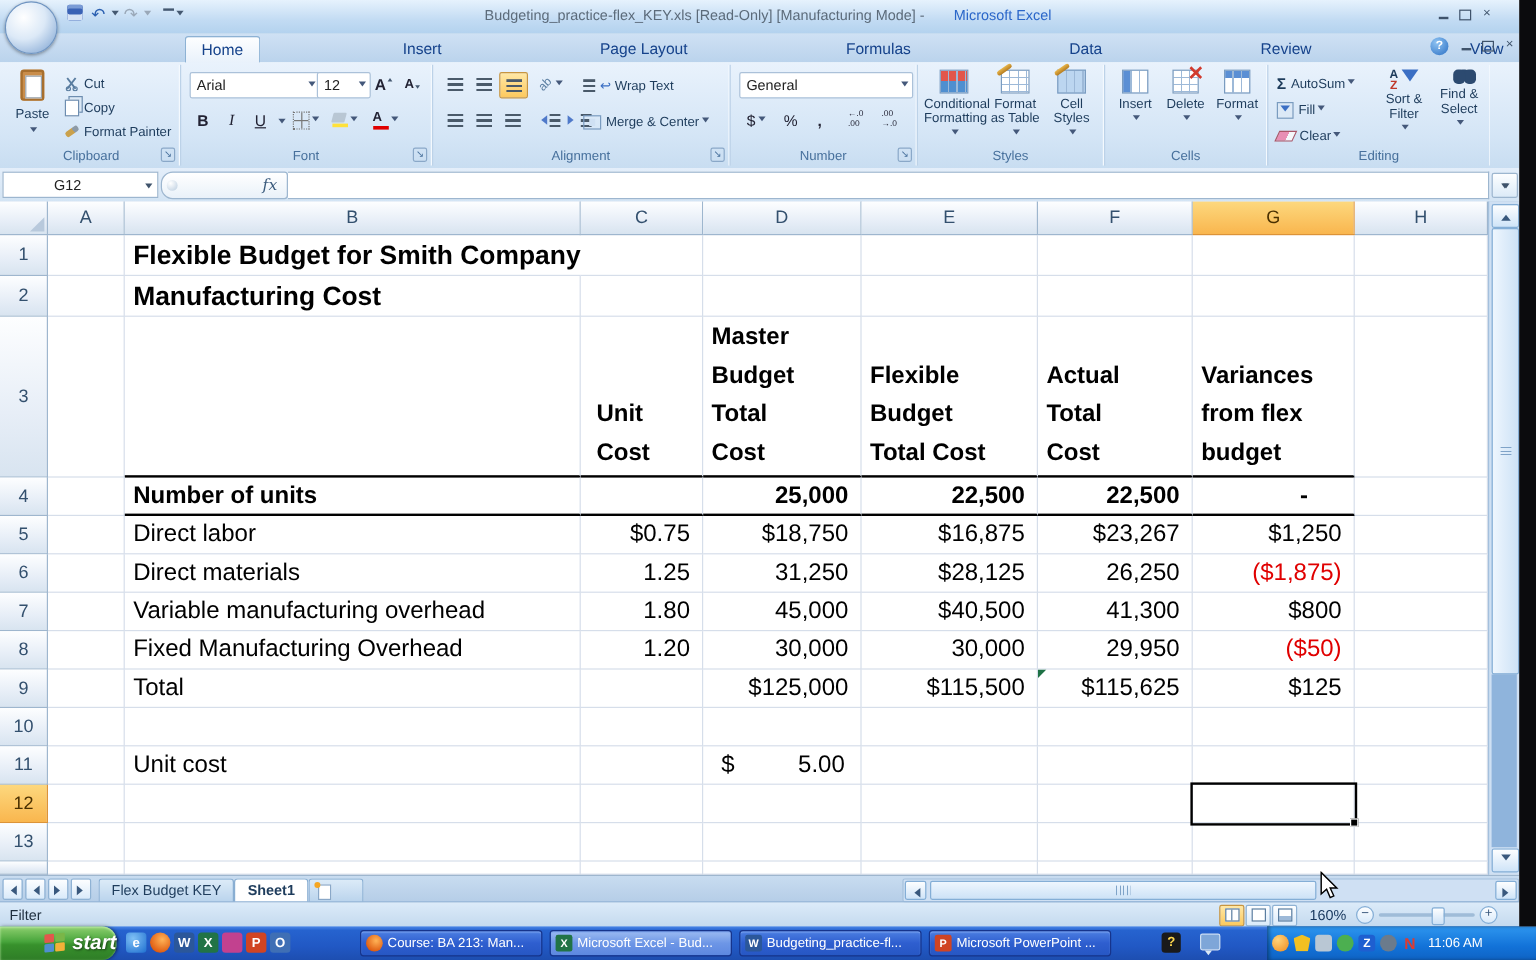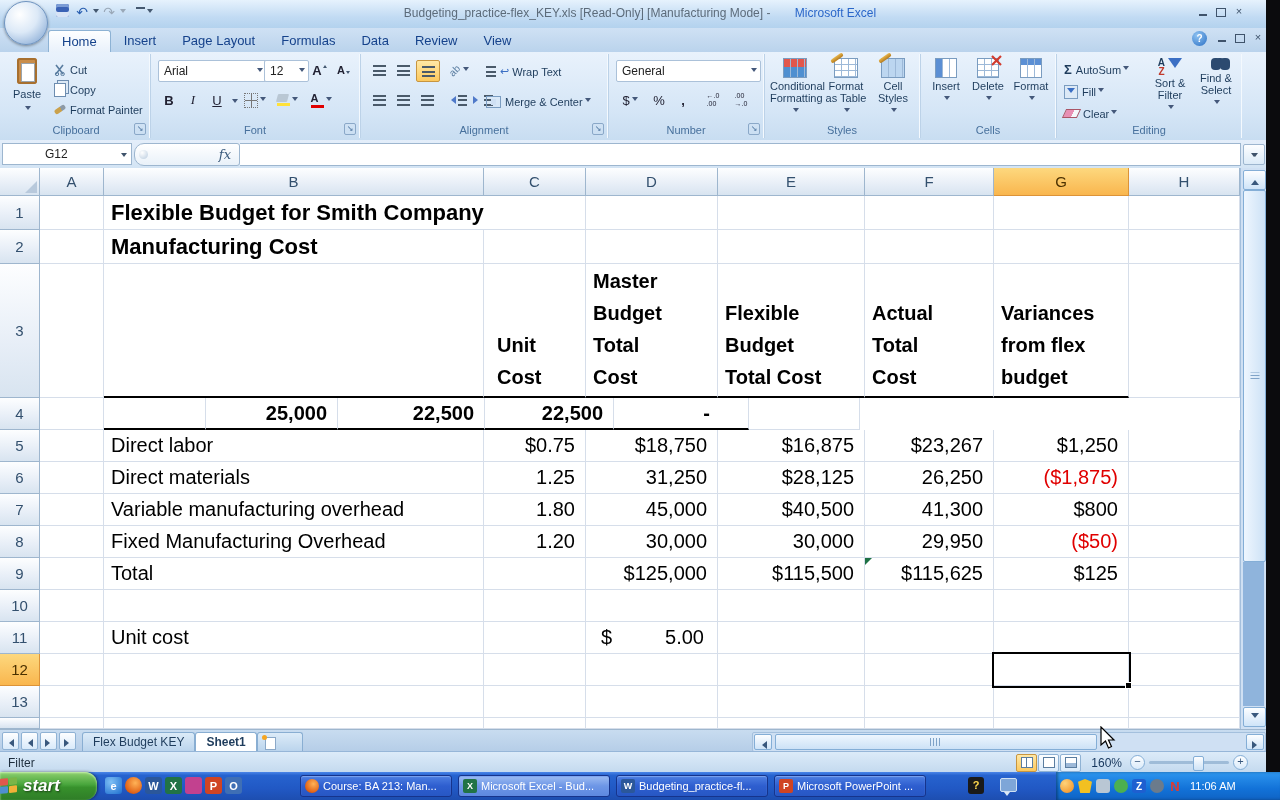--- a/index.html
+++ b/index.html
@@ -16,21 +16,21 @@
   .orblogo i{display:block;border-radius:2px;}
   .qatbtn{width:20px;height:20px;border-radius:3px;text-align:center;line-height:20px;font-size:14px;color:#2a5fb0;}
   .qat-caret{width:0;height:0;border:3px solid transparent;border-top-color:#44587008;border-top:4px solid #445870;margin-left:1px;}
   .titletext{top:6px;left:300px;width:680px;text-align:center;font-size:12px;color:#5c6b7a;white-space:nowrap;}
   .titletext b{color:#2a66c9;font-weight:normal;padding-left:21px;}
   .wbtn{width:18px;height:15px;border-radius:2px;text-align:center;line-height:13px;color:#3f536b;font-size:11px;}
   .minbar{display:inline-block;width:8px;height:2px;background:#3f536b;margin-top:9px;}
   .maxbox{display:inline-block;width:8px;height:7px;border:1px solid #3f536b;margin-top:3px;}
 
   
-  .tabrow{left:0;top:28px;width:1266px;height:24px;background:linear-gradient(#cfe1f4,#bad3ec);}
+  .tabrow{left:0;top:28px;width:1266px;height:24px;background:linear-gradient(#cfe1f4,#bad3ec);justify-content:space-between;}
   .rtab{height:22px;margin-top:2px;padding:0 13px;font-size:13px;color:#15428b;line-height:22px;border-radius:3px 3px 0 0;}
   .rtab.active{background:linear-gradient(#fdfeff,#e8f1fb);border:1px solid #8db2d4;border-bottom:none;color:#15428b;}
 
   
   .ribbon{left:0;top:52px;width:1266px;height:88px;background:linear-gradient(#e9f2fc,#d4e5f6 70%,#c8ddf1);border-bottom:1px solid #96b6d8;}
   .rgroup{position:absolute;top:2px;height:84px;border-right:1px solid #bcd2e8;box-shadow:inset -1px 0 0 #f4f9fe;}
   .glabel{position:absolute;bottom:2px;left:0;right:0;text-align:center;font-size:11px;color:#47709c;}
   .launcher{position:absolute;bottom:3px;right:4px;width:10px;height:10px;border:1px solid #8aa8c8;border-radius:2px;font-size:8px;line-height:9px;text-align:center;color:#47709c;}
   .sbtn{position:absolute;height:19px;display:flex;align-items:center;font-size:11px;color:#1e3c5c;white-space:nowrap;}
   .sbtn .ic{margin-right:4px;}
@@ -117,21 +117,21 @@
   .viewbtn.on{background:linear-gradient(#ffe8a6,#fcc95e);border-color:#c79540;}
   .vic{width:10px;height:9px;border:1px solid #5a7da0;background:linear-gradient(#5a7da0,#5a7da0) 50% 0/1px 100% no-repeat,#fff;}
   .zoomtrack{width:80px;height:3px;background:#9fbcd8;border-radius:2px;margin:0 4px;position:relative;}
   .zoomthumb{position:absolute;left:44px;top:-5px;width:9px;height:13px;background:linear-gradient(#fdfeff,#cde2f6);border:1px solid #84aed6;border-radius:2px;}
   .zpm{width:13px;height:13px;border:1px solid #84aed6;border-radius:50%;background:linear-gradient(#fdfeff,#d9eafa);text-align:center;line-height:11px;font-size:11px;color:#39587d;}
 
   
   .taskbar{left:0;top:772px;width:1280px;height:28px;background:linear-gradient(#4a86e8,#2663cf 12%,#2158c4 60%,#1d4eb0);}
   .startbtn{left:0;top:0;width:97px;height:28px;border-radius:0 12px 12px 0;
     background:linear-gradient(#8ed06f,#48a53c 45%,#37912c 55%,#2f7d27);box-shadow:inset 0 1px 2px #c8f0b0,1px 0 3px rgba(0,0,0,.5);
-    display:flex;align-items:center;justify-content:flex-start;color:#fff;font-size:17px;font-style:italic;font-weight:700;text-shadow:1px 1px 2px rgba(0,0,0,.55);}
+    display:flex;align-items:center;justify-content:flex-end;color:#fff;font-size:17px;font-style:italic;font-weight:700;text-shadow:1px 1px 2px rgba(0,0,0,.55);}
   .winflag{width:18px;height:16px;display:grid;grid-template-columns:8px 8px;grid-template-rows:7px 7px;gap:1px;margin-right:5px;transform:skewY(-6deg);}
   .winflag i{border-radius:1px;display:block;}
   .qlicon{width:17px;height:17px;border-radius:3px;margin-left:3px;display:flex;align-items:center;justify-content:center;font-size:11px;font-weight:700;color:#fff;}
   .taskbtn{position:absolute;top:3px;height:22px;width:152px;border-radius:3px;display:flex;align-items:center;padding:0 4px;box-sizing:border-box;
     background:linear-gradient(#4d7fe2,#2e5ecf 50%,#2757c4);border:1px solid #16348c;color:#fff;font-size:11px;white-space:nowrap;overflow:hidden;box-shadow:inset 0 1px 1px #7da4ef;}
   .taskbtn.active{background:linear-gradient(#9dbcf2,#6d96e6 50%,#5d88e0);}
   .taskbtn .mi{flex:none;width:14px;height:14px;border-radius:2px;margin-right:4px;display:flex;align-items:center;justify-content:center;font-size:9px;font-weight:700;color:#fff;}
   .tray{position:absolute;left:1056px;top:0;width:224px;height:28px;background:linear-gradient(#2e96ef,#1272d8 60%,#0f63c4);box-shadow:inset 2px 0 3px rgba(0,0,0,.35);display:flex;align-items:center;}
   .trayicon{width:14px;height:14px;border-radius:3px;margin-left:4px;display:flex;align-items:center;justify-content:center;font-size:10px;font-weight:700;color:#fff;}
   .clock{margin-left:8px;color:#fff;font-size:11px;}
@@ -457,20 +457,21 @@
 Cost</div>
       <div class="cell wG h134 h3c bb2">Variances
 from flex
 budget</div>
       <div class="cell wH h134"></div>
     </div>
 
     <div class="gr h32">
       <div class="cell w0 h32 hdr">4</div>
       <div class="cell wA h32"></div>
+      <div class="cell wB h32 lbl bold bb2">Number of units</div>
       <div class="cell wC h32 bb2"></div>
       <div class="cell wD h32 num bold bb2">25,000</div>
       <div class="cell wE h32 num bold bb2">22,500</div>
       <div class="cell wF h32 num bold bb2">22,500</div>
       <div class="cell wG h32 num bold bb2 dashcell">-</div>
       <div class="cell wH h32"></div>
     </div>
 
     <div class="gr h32">
       <div class="cell w0 h32 hdr">5</div>

